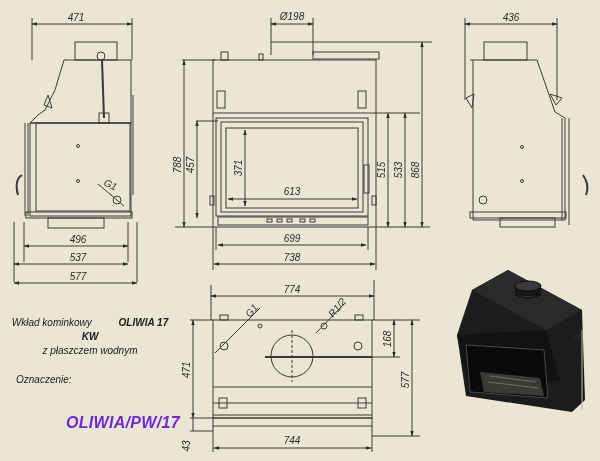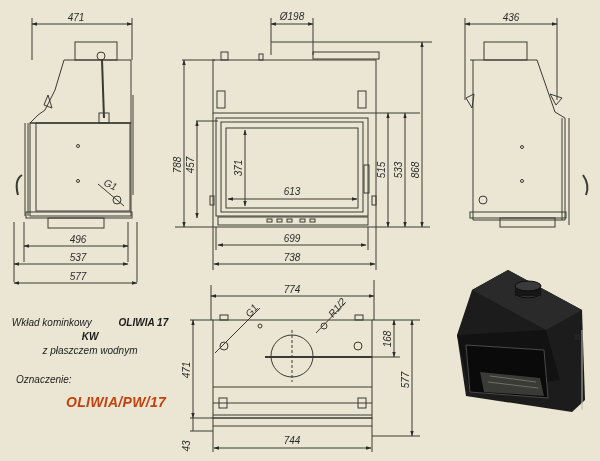--- a/index.html
+++ b/index.html
@@ -10,21 +10,21 @@
       position: relative;
     }
     svg.drawing { position: absolute; left: 0; top: 0; }
     .dim { font-family: "Liberation Sans", sans-serif; font-size: 10px; font-style: italic; fill: #2a2a2a; }
     .caption {
       position: absolute; font-style: italic; color: #1a1a1a; font-size: 10px; line-height: 14px;
       text-align: center;
     }
     .caption b { font-weight: bold; margin-left: 24px; }
     .designation-label { position: absolute; left: 16px; top: 374px; font-style: italic; font-size: 10px; color: #1a1a1a; }
-    .designation-code { position: absolute; left: 66px; top: 394px; font-style: italic; font-weight: bold; font-size: 14px; color: #c2410c; letter-spacing: 0.3px; }
+    .designation-code { position: absolute; left: 66px; top: 414px; font-style: italic; font-weight: bold; font-size: 16px; color: #6d28d9; letter-spacing: 0.3px; }
   </style>
 </head>
 <body>
 
 <svg class="drawing" width="600" height="461" viewBox="0 0 600 461">
   <defs>
     <marker id="arr" viewBox="0 0 10 10" refX="9" refY="5" markerWidth="6" markerHeight="6" orient="auto-start-reverse">
       <path d="M0,2 L10,5 L0,8 z" fill="#2a2a2a"></path>
     </marker>
   </defs>

